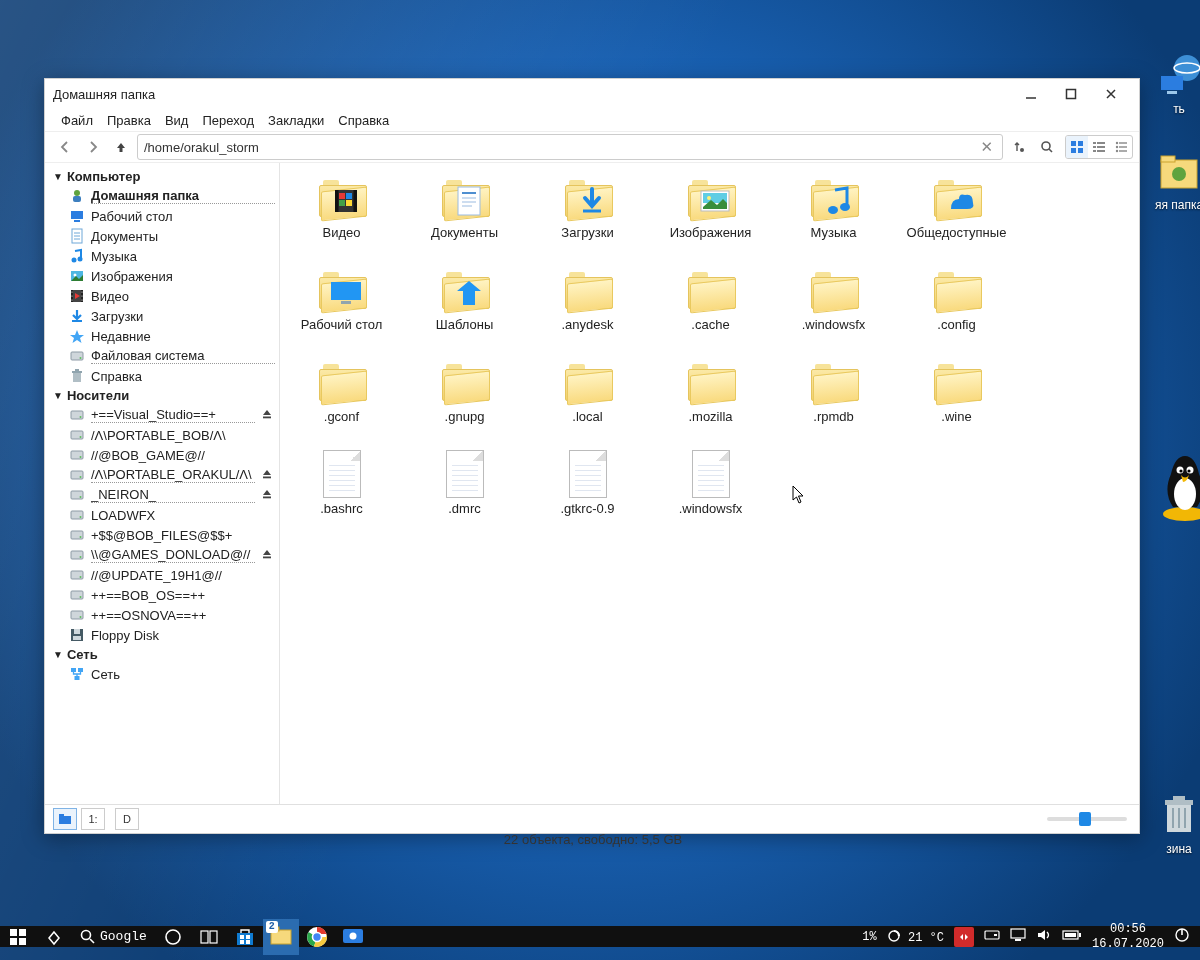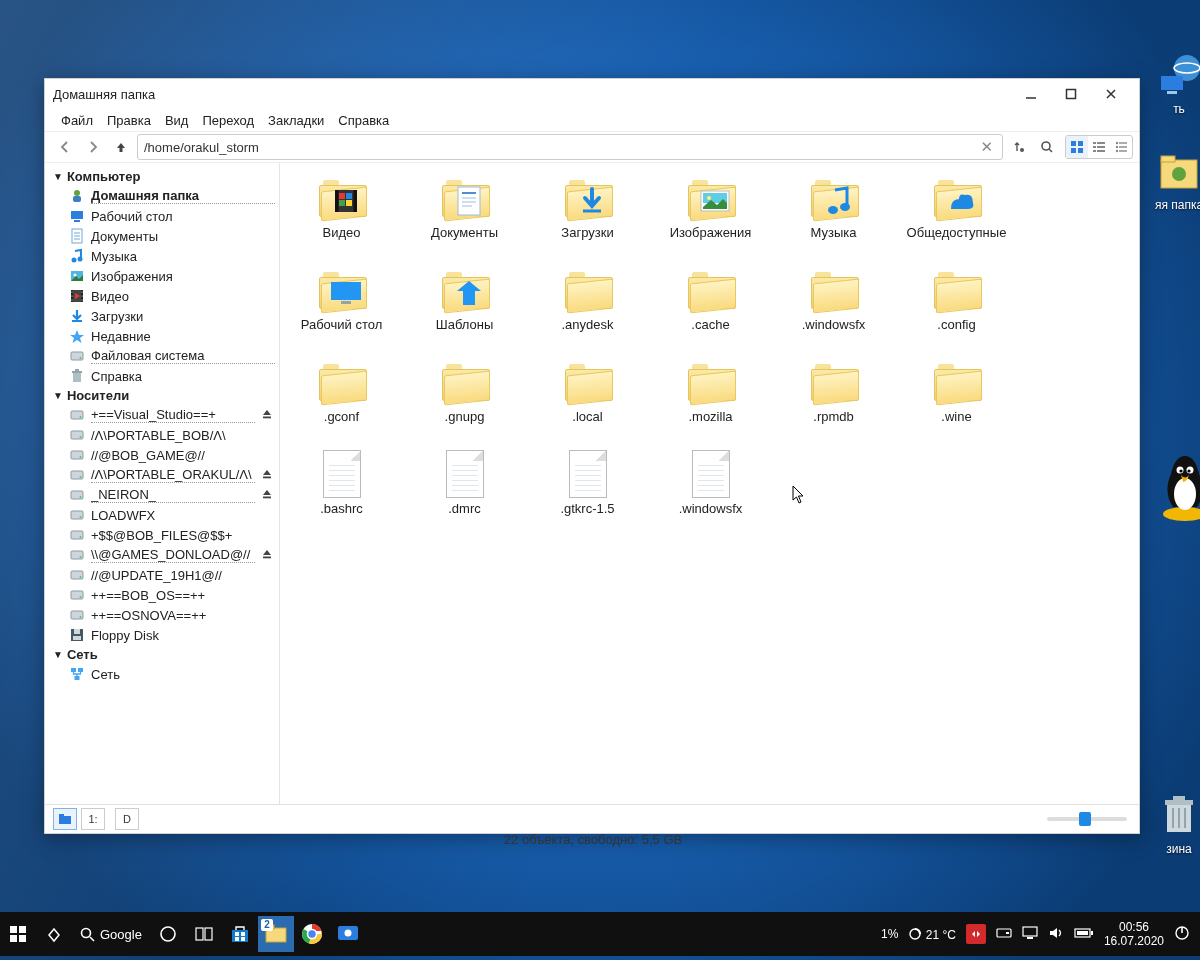--- a/index.html
+++ b/index.html
@@ -48,21 +48,21 @@
 .filedoc .lines{position:absolute;top:14px;left:5px;right:5px;bottom:6px;background:repeating-linear-gradient(#e0e6f0 0 1px,transparent 1px 5px);}
 
 .statusbar{height:28px;border-top:1px solid #e0e0e0;display:flex;align-items:center;padding:0 8px;font-size:13px;color:#333;}
 .statusbar .tabs{display:flex;gap:4px;}
 .stab{width:22px;height:20px;border:1px solid #ccc;display:flex;align-items:center;justify-content:center;font-size:11px;background:#fff;}
 .stab.active{background:#eaf3fc;border-color:#7fb3e5;}
 .statusbar .center{flex:1;text-align:center;margin-top:40px;}
 .zoom{width:80px;height:4px;background:#ddd;border-radius:2px;position:relative;margin-right:4px;}
 .zoom .knob{position:absolute;left:32px;top:-5px;width:12px;height:14px;background:#1e88e5;border-radius:2px;}
 
-.taskbar{position:absolute;bottom:4px;left:0;right:0;height:44px;background:#101010;display:flex;align-items:center;color:#fff;}
+.taskbar{position:absolute;bottom:13px;left:0;right:0;height:21px;background:#101010;display:flex;align-items:center;color:#fff;font-family:Liberation Mono, monospace;}
 .tb-btn{width:36px;height:36px;display:flex;align-items:center;justify-content:center;color:#fff;}
 .tb-btn.active{background:#2b6cb0;}
 .tb-search{display:flex;align-items:center;gap:5px;padding:0 8px;height:36px;font-size:13px;}
 .tb-spacer{flex:1;}
 .tray{display:flex;align-items:center;gap:10px;padding:0 10px;height:36px;font-size:12px;}
 .red-sq{width:20px;height:20px;background:#d12b2b;border-radius:2px;display:flex;align-items:center;justify-content:center;}
 .clock{text-align:center;line-height:1.2;}
 svg{overflow:visible;}
 </style>
 </head>
@@ -689,21 +689,21 @@
               </div>
             </div>
     <div class="lbl">.dmrc</div>
   </div>
           <div class="item">
     <div class="pic">
               <div class="filedoc">
                 <div class="lines"></div>
               </div>
             </div>
-    <div class="lbl">.gtkrc-1.5</div>
+    <div class="lbl">.gtkrc-0.9</div>
   </div>
           <div class="item">
     <div class="pic">
               <div class="filedoc">
                 <div class="lines"></div>
               </div>
             </div>
     <div class="lbl">.windowsfx</div>
   </div>
         </div>

